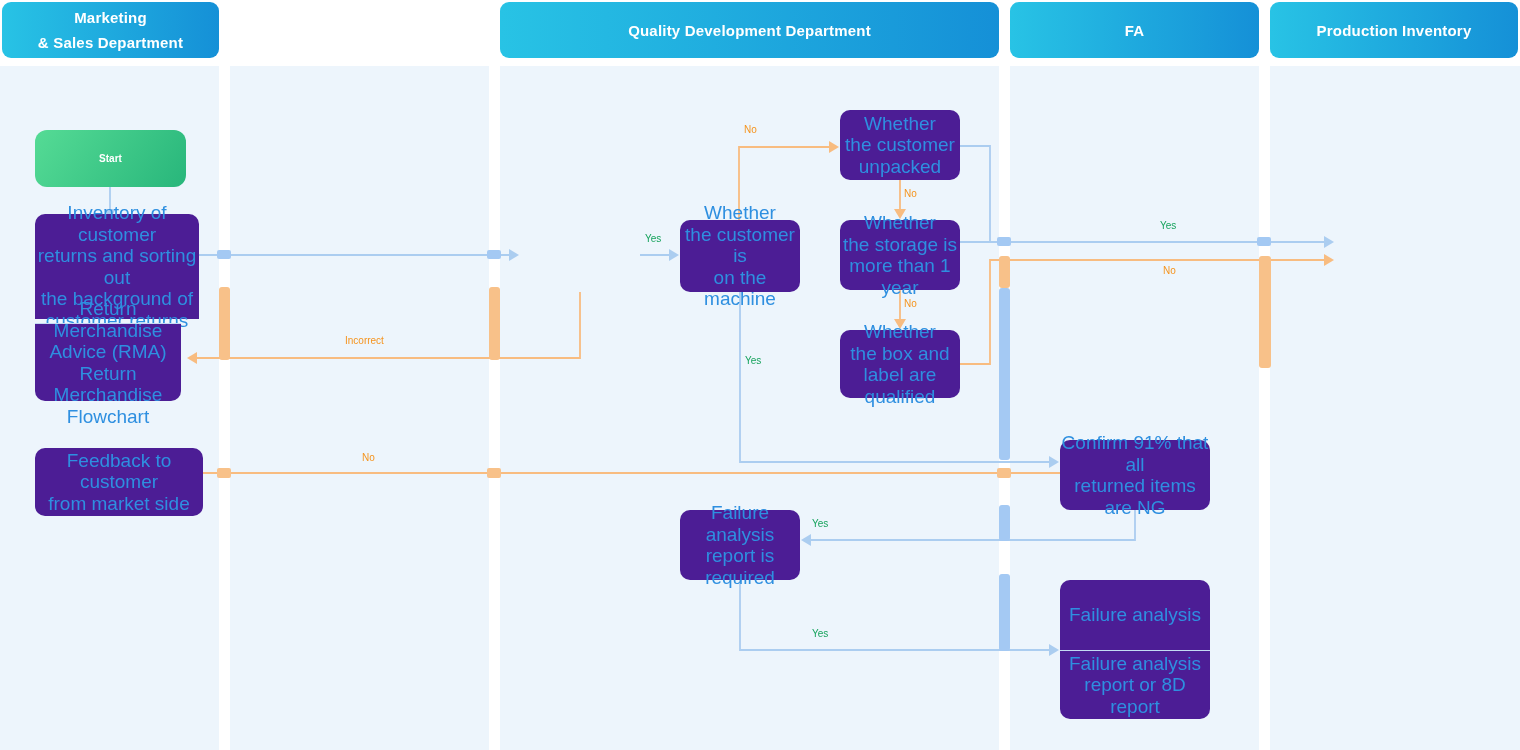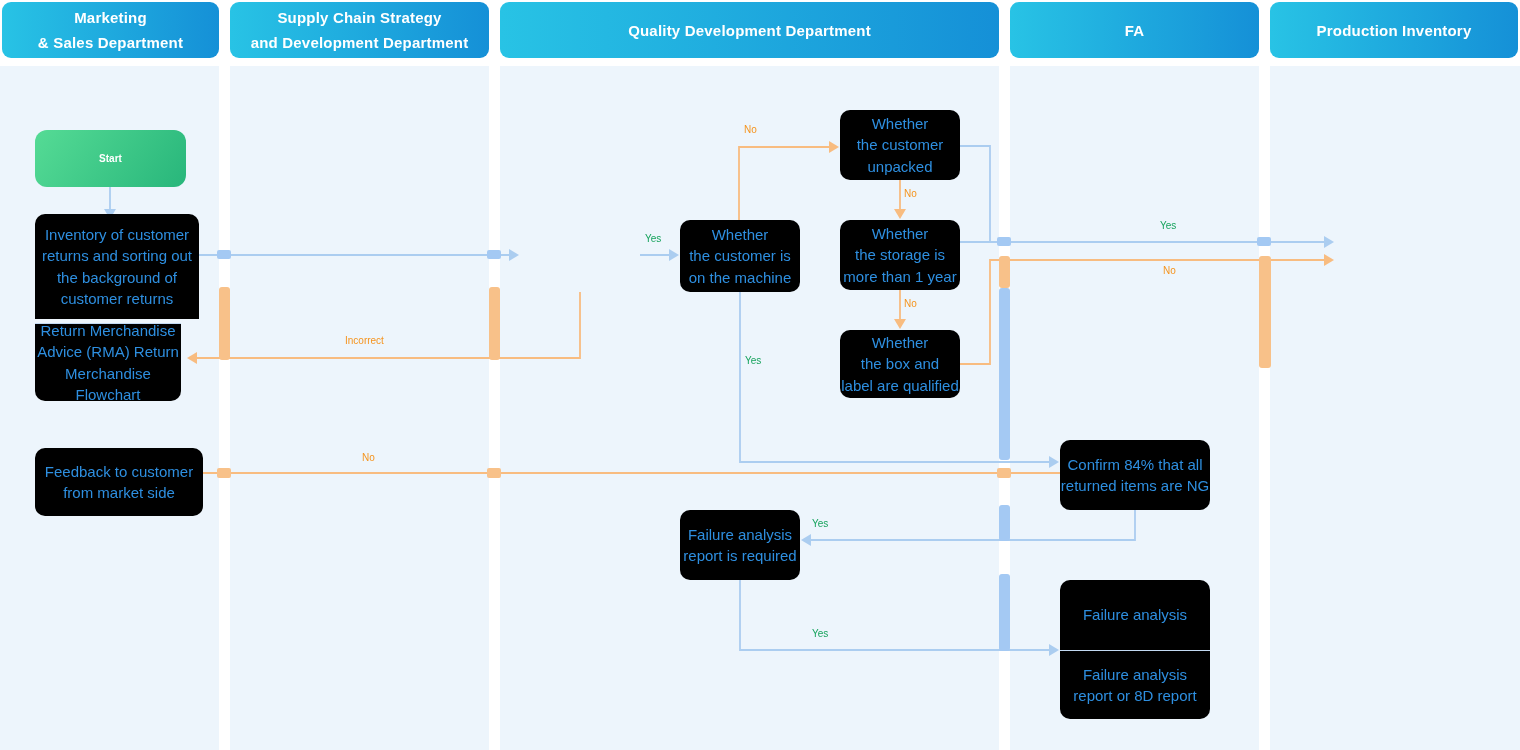--- a/index.html
+++ b/index.html
@@ -11,22 +11,22 @@
     color:#ffffff;font-size:15px;font-weight:bold;line-height:25px;
     display:flex;align-items:center;justify-content:center;text-align:center;
     white-space:pre-line;letter-spacing:.2px;}
   .wires{position:absolute;left:0;top:0;}
   .bl{fill:none;stroke:#ABCDF0;stroke-width:1.8;}
   .ol{fill:none;stroke:#F8BC80;stroke-width:1.8;}
   .bf{fill:#ABCDF0;stroke:none;}
   .of{fill:#F8BC80;stroke:none;}
   .bb{fill:#A4C9F3;stroke:none;}
   .ob{fill:#F8C189;stroke:none;}
-  .node{position:absolute;background:#000000;color:#2E8FE0;border-radius:10px;
-    font-size:15px;line-height:21.5px;display:flex;align-items:center;
+  .node{position:absolute;background:#4c1d95;color:#2E8FE0;border-radius:10px;
+    font-size:19px;line-height:21.5px;display:flex;align-items:center;
     justify-content:center;text-align:center;white-space:pre-line;}
   .node-top{border-radius:10px 10px 0 0;}
   .node-bottom{border-radius:0 0 10px 10px;border-top:1px solid #C3DAF3;}
   .start{background:linear-gradient(125deg,#55DB95,#28B67B);color:#ffffff;
     font-size:10px;font-weight:bold;border-radius:12px;}
   .elabel{position:absolute;font-size:10px;font-weight:500;white-space:nowrap;}
   .green{color:#16A35C;}
   .orangel{color:#F5941E;}
 </style>
 </head>
@@ -35,22 +35,20 @@
 <div class="canvas">
 
   <div class="lane-bg" style="left:0;width:219px"></div>
   <div class="lane-bg" style="left:230px;width:259px"></div>
   <div class="lane-bg" style="left:500px;width:499px"></div>
   <div class="lane-bg" style="left:1010px;width:249px"></div>
   <div class="lane-bg" style="left:1270px;width:250px"></div>
 
   <div class="lane-header" style="left:2px;width:217px">Marketing
 &amp; Sales Department</div>
-  <div class="lane-header" style="left:230px;width:259px">Supply Chain Strategy
-and Development Department</div>
   <div class="lane-header" style="left:500px;width:499px">Quality Development Department</div>
   <div class="lane-header" style="left:1010px;width:249px">FA</div>
   <div class="lane-header" style="left:1270px;width:248px">Production Inventory</div>
 
   <svg class="wires" width="1520" height="750" viewBox="0 0 1520 750">
 
     <path class="bl" d="M110,187 V214"></path>
     <path class="bf" d="M104,209 L116,209 L110,219 Z"></path>
     <path class="bl" d="M185,255 H514"></path>
     <path class="bf" d="M509,249 L509,261 L519,255 Z"></path>
@@ -118,21 +116,21 @@
 unpacked</div>
 
   <div class="node" style="left:840px;top:220px;width:120px;height:70px">Whether
 the storage is
 more than 1 year</div>
 
   <div class="node" style="left:840px;top:330px;width:120px;height:68px">Whether
 the box and
 label are qualified</div>
 
-  <div class="node" style="left:1060px;top:440px;width:150px;height:70px">Confirm 84% that all
+  <div class="node" style="left:1060px;top:440px;width:150px;height:70px">Confirm 91% that all
 returned items are NG</div>
 
   <div class="node" style="left:680px;top:510px;width:120px;height:70px">Failure analysis
 report is required</div>
 
   <div class="node node-top" style="left:1060px;top:580px;width:150px;height:70px">Failure analysis</div>
   <div class="node node-bottom" style="left:1060px;top:650px;width:150px;height:68px">Failure analysis
 report or 8D report</div>
 
 

